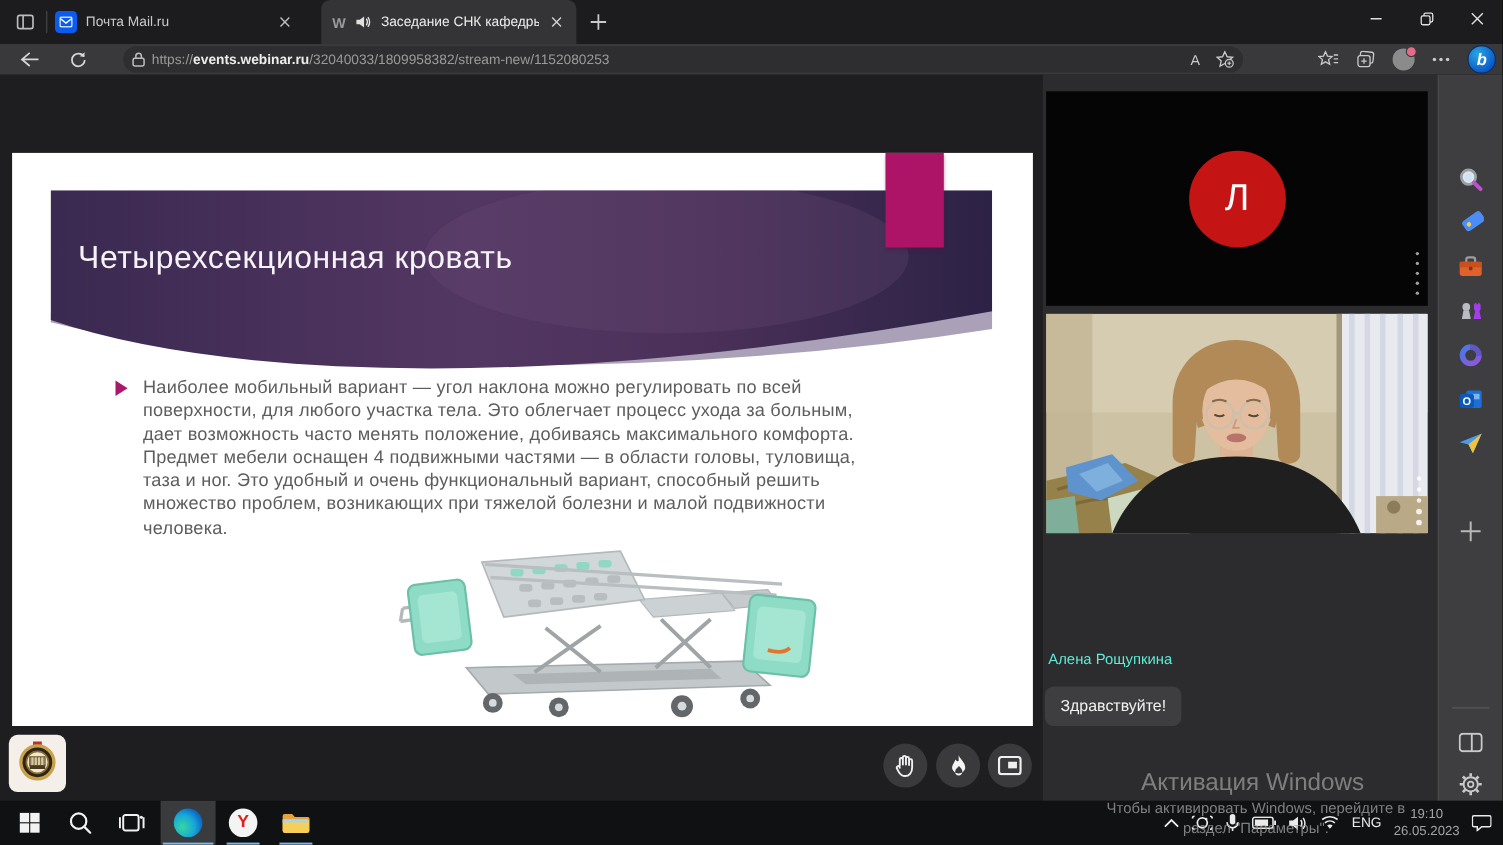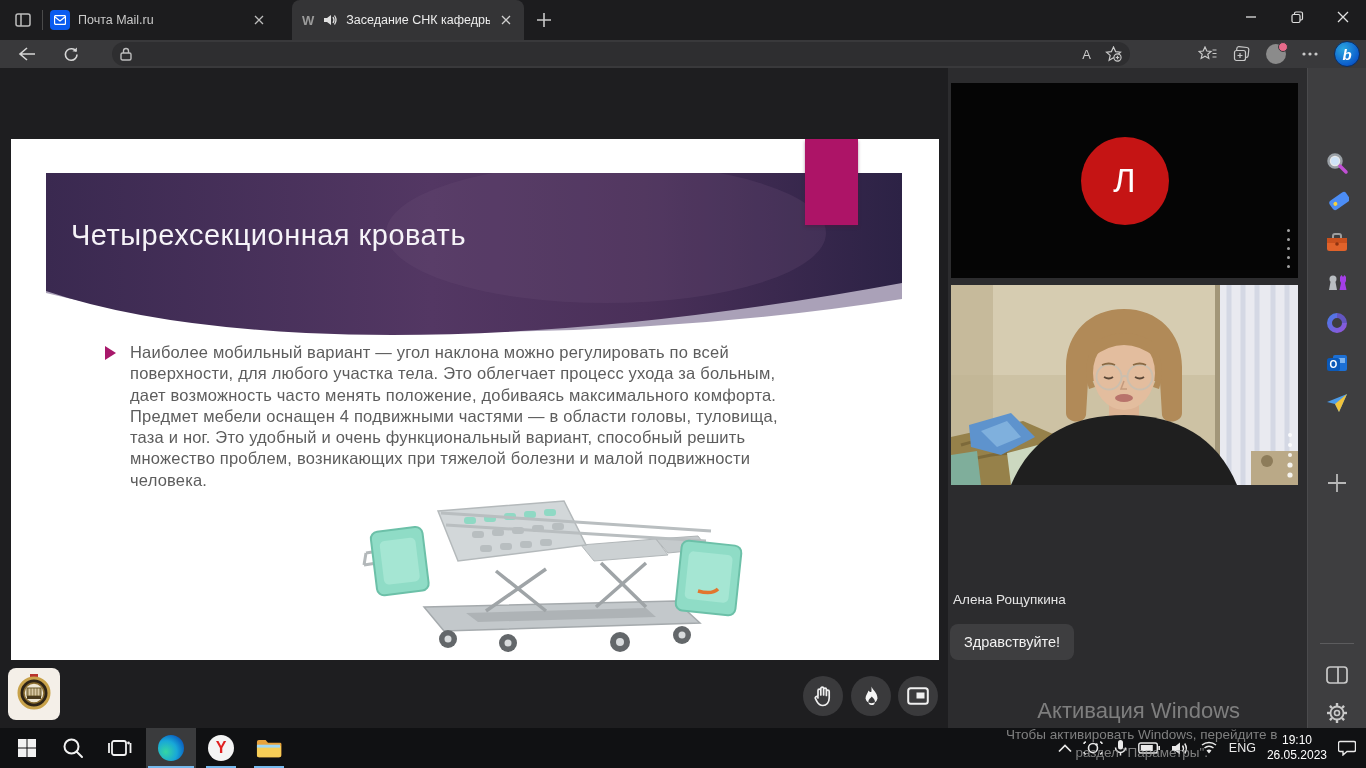--- a/index.html
+++ b/index.html
@@ -53,21 +53,21 @@
 
   
   .panel { position:absolute; left:948px; top:0; width:359px; height:660px; background:#2c2c2e; }
   .tile { position:absolute; left:3px; width:347px; background:#050505; overflow:hidden; }
   .tile1 { top:15px; height:195px; }
   .tile2 { top:217px; height:200px; }
   .presence { position:absolute; left:50%; top:50%; transform:translate(-50%,-50%); width:88px; height:88px; border-radius:50%; background:#c51414; display:flex; align-items:center; justify-content:center; }
   .presence span { color:#fff; font-size:34px; }
   .dots-col { position:absolute; right:8px; bottom:10px; display:flex; flex-direction:column; gap:6px; }
   .dots-col i { width:3px; height:3px; border-radius:50%; background:#bdbdbd; opacity:.85; }
-  .chat-sender { position:absolute; left:5px; top:524px; font-size:13.5px; color:#e5e5e5; }
+  .chat-sender { position:absolute; left:5px; top:524px; font-size:13.5px; color:#5eead4; }
   .chat-bubble { position:absolute; left:2px; top:556px; height:36px; background:#3e3e40; border-radius:8px; display:flex; align-items:center; padding:0 14px; }
   .chat-bubble span { color:#f2f2f2; font-size:14.5px; }
   .chat-input { position:absolute; left:2px; top:600px; width:348px; height:48px; background:#f4f4f4; border-radius:10px; display:flex; align-items:center; padding:0 12px; box-shadow:0 1px 3px rgba(0,0,0,.4); }
   .chat-input input { flex:1; border:none; outline:none; background:transparent; font-size:15px; color:#333; font-family:"Liberation Sans", sans-serif; }
   .chat-input input::placeholder { color:#8d8d8d; }
 
   
   .watermark { position:absolute; left:1000px; top:630px; z-index:60; pointer-events:none; color:#8d8d8d;text-align:center; }
   .wm-title { font-size:22px; font-weight:300; opacity:.85; }
   .wm-line { font-size:13.5px; margin-left:6px; margin-top:3px; opacity:.8; color:#9b9b9b; }
@@ -81,21 +81,21 @@
   .taskbar { position:absolute; left:0; top:728px; width:1366px; height:40px; background:#101113; }
   .tk-btn { position:absolute; top:0; width:46px; height:40px; display:flex; align-items:center; justify-content:center; }
   .tk-btn.app::after { content:""; position:absolute; bottom:0; left:8px; right:8px; height:2.5px; background:#76b9ed; }
   .tk-btn.active-app { background:#3a3b3d; }
   .tk-btn.active-app::after { left:2px; right:2px; }
   .edge-ball { width:26px; height:26px; border-radius:50%; background:radial-gradient(circle at 30% 65%, #35d6a2, #18a7d8 45%, #0b66c3 75%, #0a49a8); }
   .ya-ball { width:26px; height:26px; border-radius:50%; background:#f4f4f4; display:flex; align-items:center; justify-content:center; }
   .ya-ball span { color:#e02020; font-weight:bold; font-size:16px; }
   .tray { position:absolute; right:0; top:0; height:40px; display:flex; align-items:center; gap:11px; padding-right:10px; }
   .tray-lang { color:#eaeaea; font-size:12.5px; }
-  .tray-clock { color:#ffffff; font-size:12px; text-align:center; line-height:1.25; }
+  .tray-clock { color:#a3a3a3; font-size:12px; text-align:center; line-height:1.25; }
 
   svg { display:block; }
 </style>
 </head>
 <body>
 
 <div class="screen">
 
   <div class="titlebar">
     <div class="abs" style="left:14px;top:11px;">
@@ -174,20 +174,21 @@
           <path d="M14 1.5 L13.6 5.8 L9.4 5.2 Z" fill="#d6d6d6"></path>
         </svg>
     </div>
     <div class="urlbar">
       <span>
         <svg width="12" height="14">
             <rect x="1" y="6" width="10" height="7" rx="1.5" fill="none" stroke="#bdbdbd" stroke-width="1.4"></rect>
             <path d="M3.5 6 V4 a2.5 2.5 0 0 1 5 0 V6" fill="none" stroke="#bdbdbd" stroke-width="1.4"></path>
           </svg>
       </span>
+      <span class="url-text"><span>https://</span><b>events.webinar.ru</b><span>/32040033/1809958382/stream-new/1152080253</span></span>
       <span class="pill-ic">
         <span class="read-aloud">A</span>
         <span>
           <svg width="17" height="16">
               <path d="M8.5 1 L10.6 5.6 L15.5 6.1 L11.8 9.4 L12.9 14.2 L8.5 11.7 L4.1 14.2 L5.2 9.4 L1.5 6.1 L6.4 5.6 Z" fill="none" stroke="#c9c9c9" stroke-width="1.2"></path>
               <circle cx="12.5" cy="11.5" r="3.6" fill="#39393b" stroke="#c9c9c9" stroke-width="1.1"></circle>
               <path d="M12.5 9.8 V13.2 M10.8 11.5 H14.2" stroke="#c9c9c9" stroke-width="1.1"></path>
             </svg>
         </span>
       </span>

